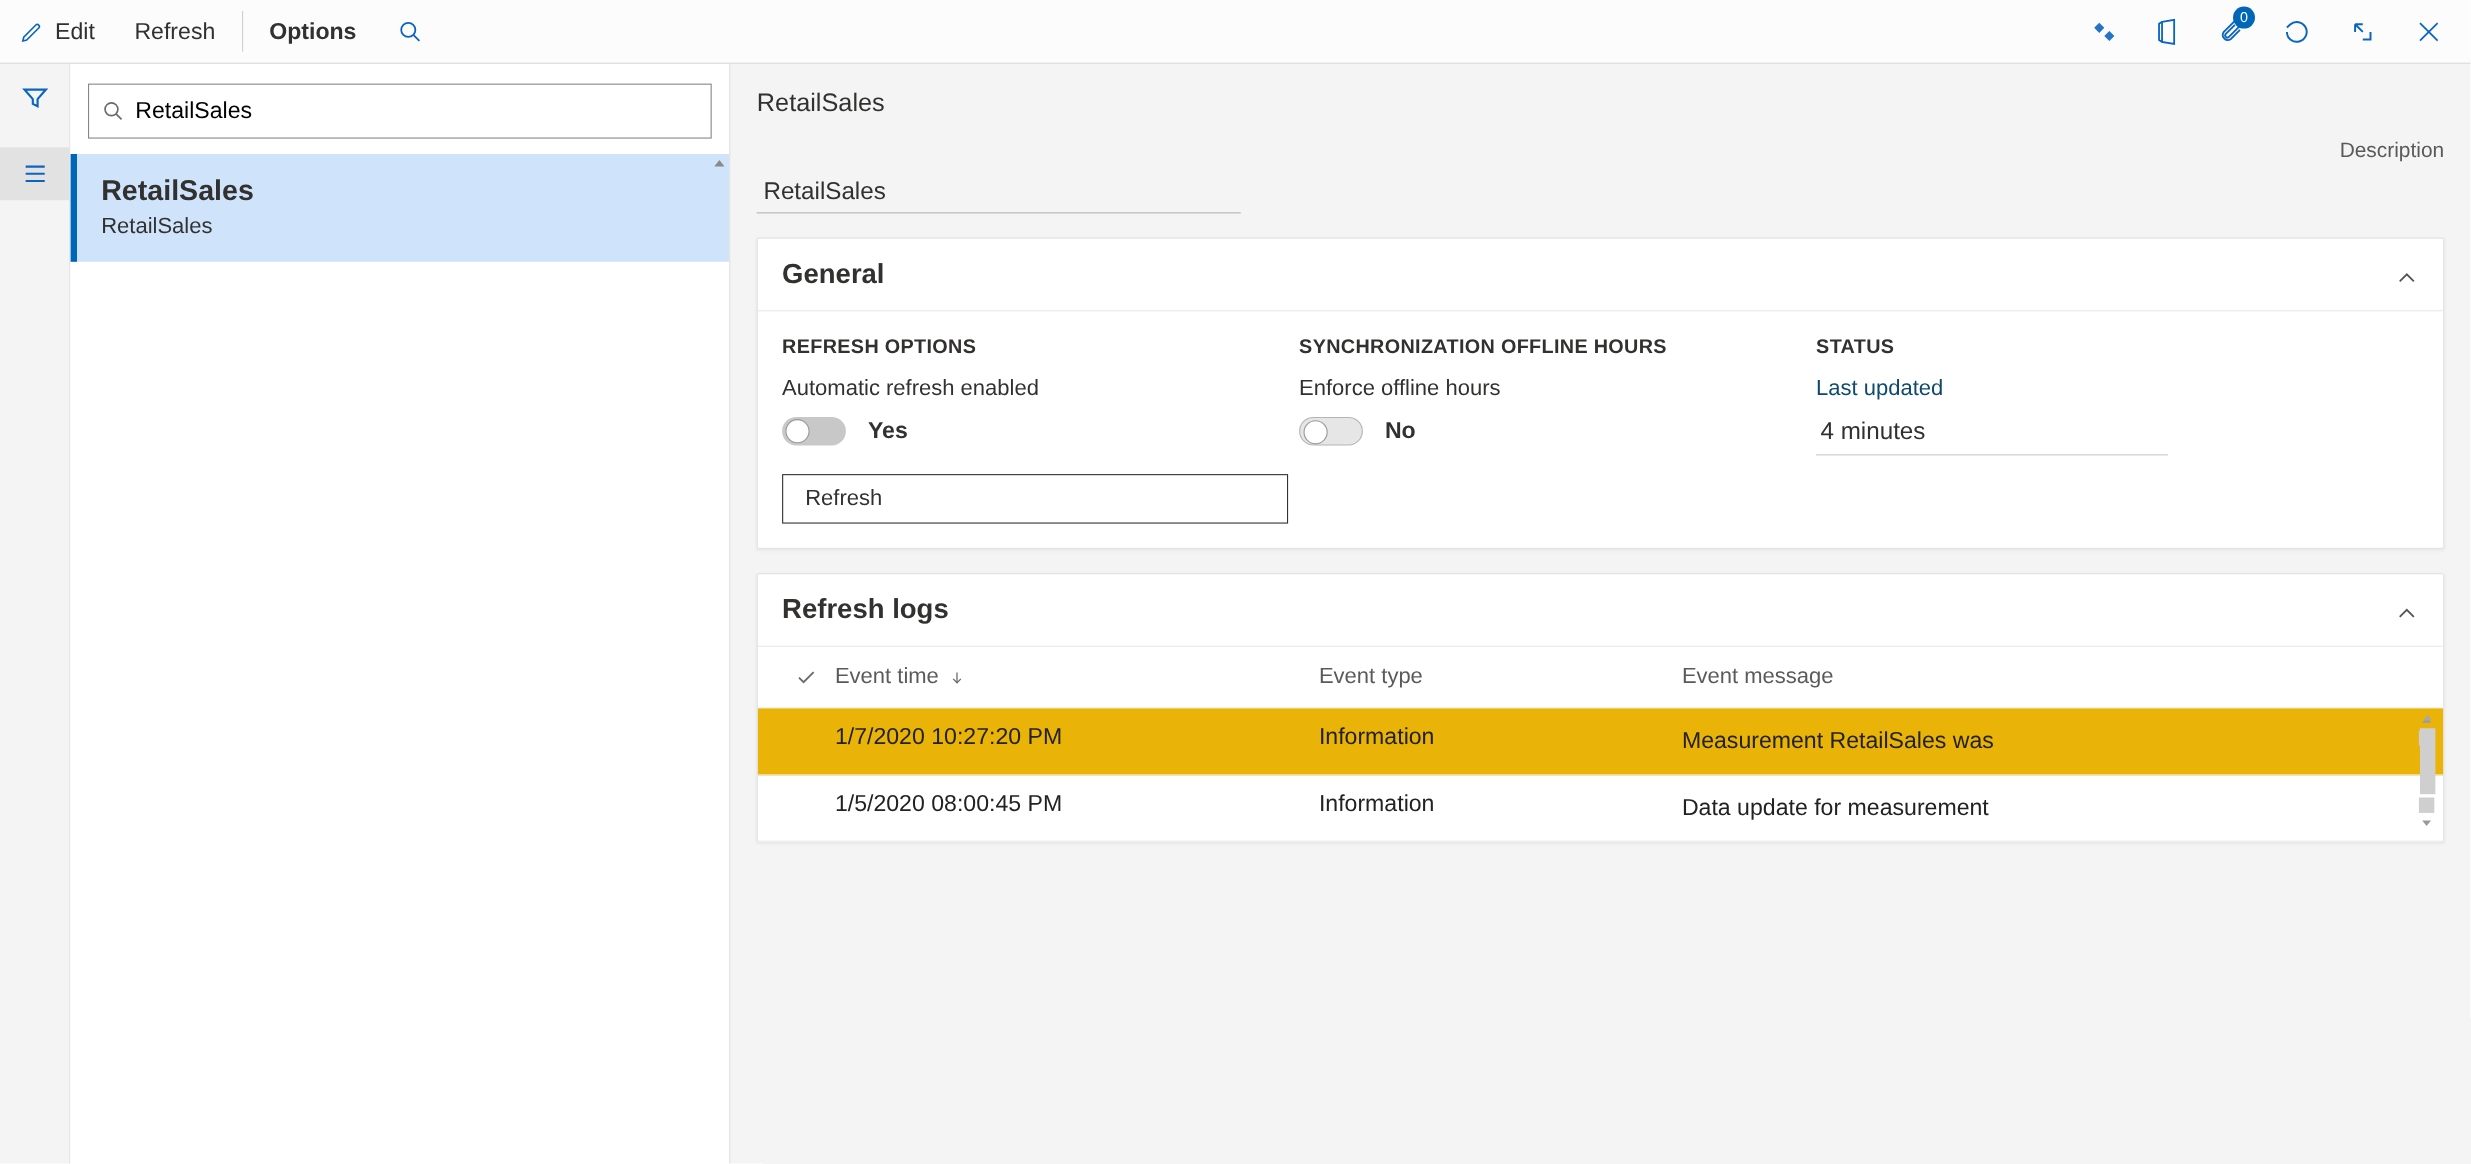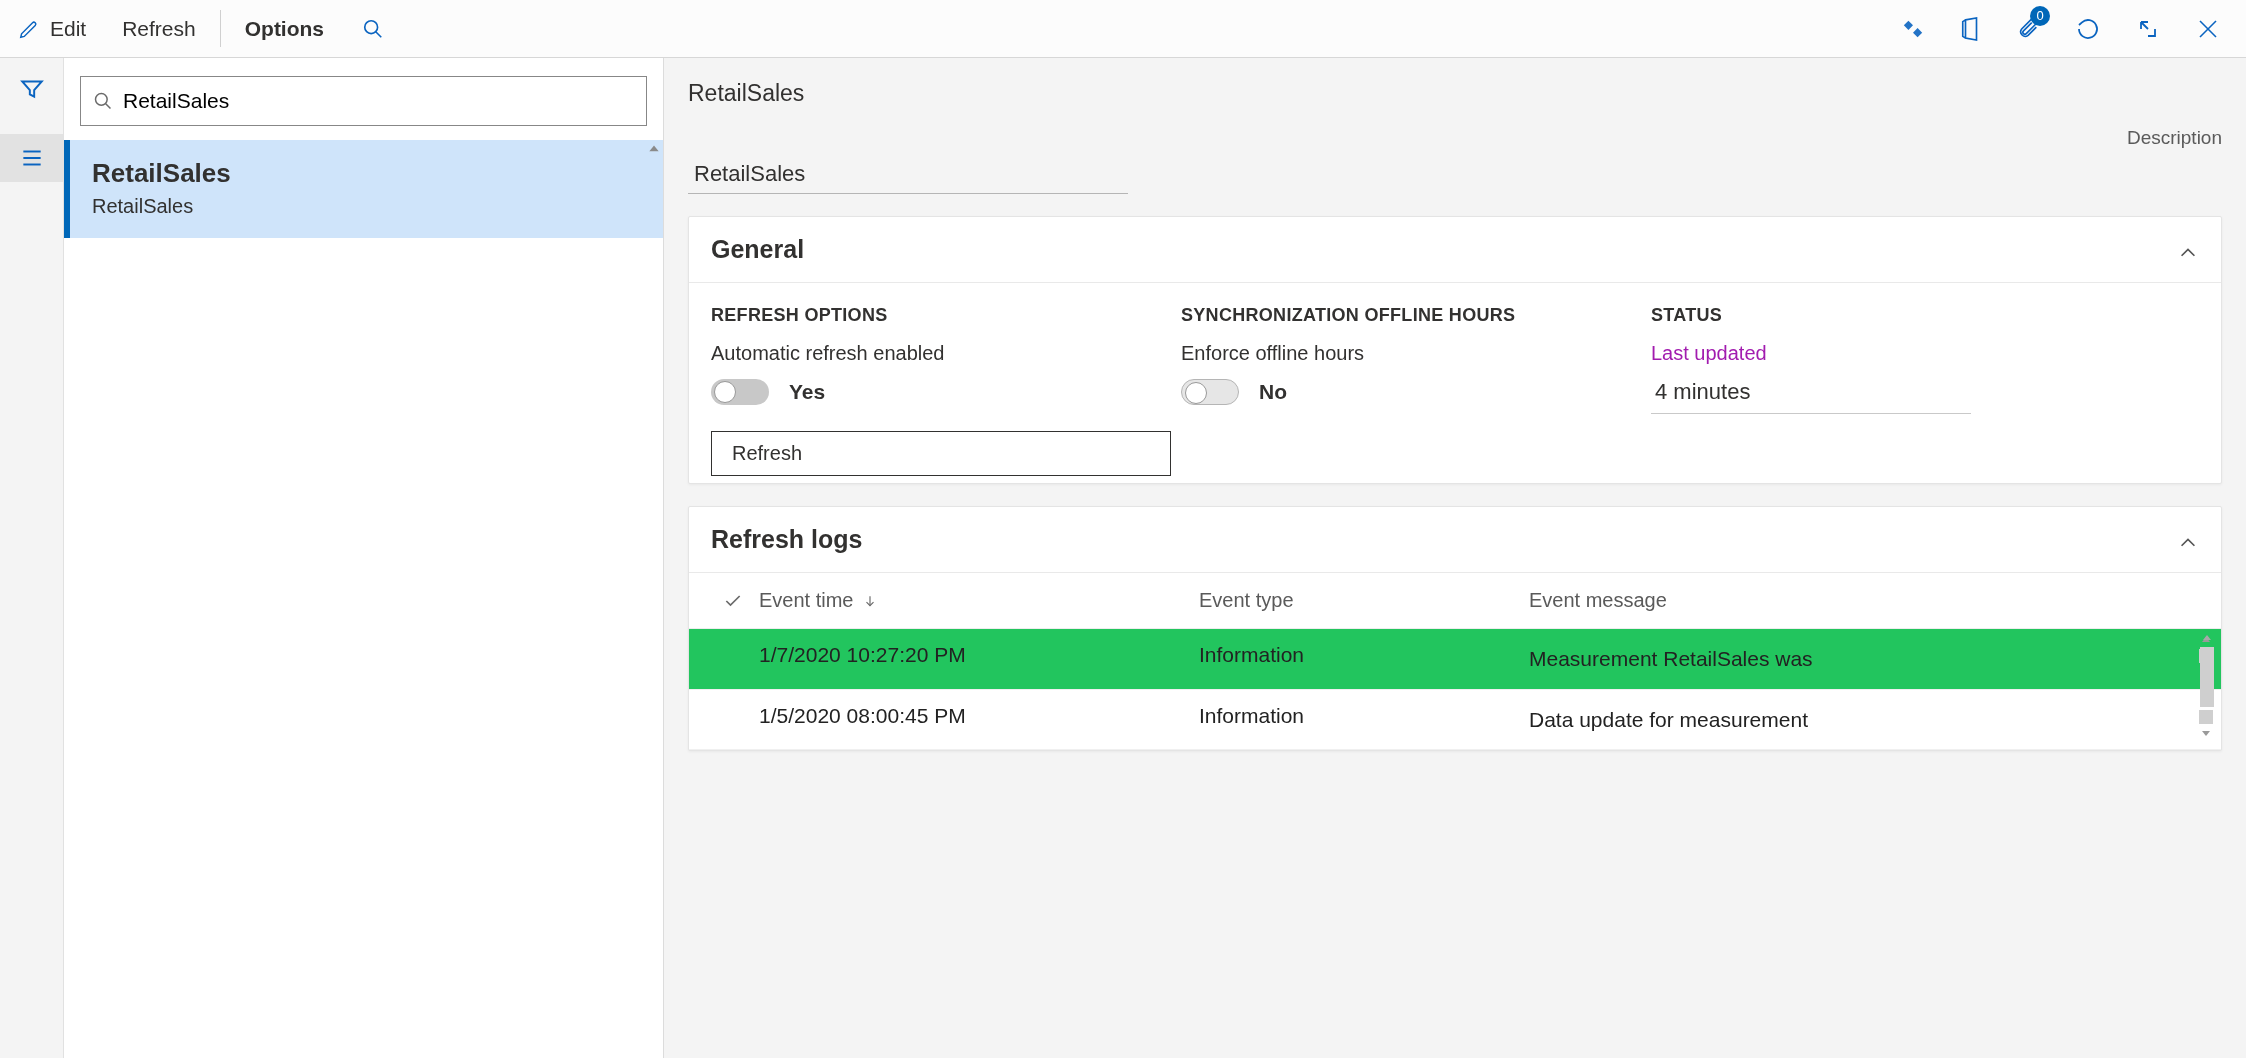--- a/index.html
+++ b/index.html
@@ -40,21 +40,21 @@
 
   
   .detail { flex:1; background:#f4f4f4; overflow:auto; padding: 22px 24px 0 24px; }
   .crumbs { font-size:23px; color:#323130; margin-bottom:20px; }
   .desc-label { font-size:19px; color:#5a5a5a; margin-bottom:8px;text-align:right; }
   .desc-val { font-size:22px; color:#323130; padding: 4px 6px 6px 6px; border-bottom:1px solid #b5b5b5; width: 440px; cursor:text; }
 
   .card { background:#fff; border:1px solid #e4e4e4; border-radius:2px; box-shadow:0 1px 3px rgba(0,0,0,0.05); margin-top:22px; }
   .card-head { display:flex; align-items:flex-end; padding: 18px 22px; font-size:25px; font-weight:600; cursor:pointer; }
   .card-head .chev { margin-left:auto; color:#555; }
-  .card-body { border-top:1px solid #e9e9e9; padding: 22px 22px 7px 22px; }
+  .card-body { border-top:1px solid #e9e9e9; padding: 22px 22px 22px 22px; }
 
   .general-cols { display:flex; gap:10px; }
   .gcol { flex:0 0 460px; display:flex; flex-direction:column; }
   .gcol.wide { flex:0 0 460px; }
   .gcol-h { font-size:18px; font-weight:700; letter-spacing:.3px; text-transform:uppercase; color:#323130; margin-bottom:16px; }
   .gcol-l { font-size:20px; color:#323130; margin-bottom:10px; }
   .toggle-row { display:flex; align-items:center; gap:20px; margin-top:4px; }
   .toggle { width:58px; height:26px; border-radius:20px; position:relative; cursor:pointer; }
   .toggle .knob { position:absolute; top:2px; width:22px; height:22px; border-radius:50%; background:#fff; }
   .toggle.on { background:#c8c8c8;  }
@@ -69,21 +69,21 @@
   
   .grid-wrap { border-top:1px solid #e9e9e9; position:relative; }
   .grid { width:100%; }
   .grid-head { display:flex; align-items:center; height:56px; padding-left:18px; color:#5a5a5a; font-size:20px; border-bottom:1px solid #ededed; }
   .gh-check { width:52px; display:flex; align-items:center; justify-content:center; color:#777;}
   .gh-col1 { width:440px; display:flex; align-items:center; gap:10px; cursor:pointer;}
   .gh-col2 { width:330px; cursor:pointer;}
   .gh-col3 { flex:1; cursor:pointer;}
   .grid-body { }
   .grow { display:flex; padding: 14px 0 14px 18px; font-size:21px; color:#222; border-bottom:1px solid #f0f0f0; position:relative; }
-  .grow.sel { background:#22c55e; }
+  .grow.sel { background:#eab308; }
   .grow .c0 { width:52px; }
   .grow .c1 { width:440px; }
   .grow .c2 { width:330px; }
   .grow .c3 { flex:1; padding-right:40px; line-height:1.5; }
   .row-spin { position:absolute; right:8px; top:6px; display:flex; flex-direction:column; gap:2px; color:#888;}
   .row-spin .bar { width:14px; height:14px; background:#cfcfcf;}
   .outer-scroll { position:absolute; right:4px; top:60px; bottom:6px; width:20px; display:flex; flex-direction:column; align-items:center;}
   .outer-scroll .up, .outer-scroll .dn { color:#999; font-size:12px;}
   .outer-scroll .thumb { width:14px; height:60px; background:#cfcfcf; margin-top:2px;}
 
@@ -228,21 +228,21 @@
             <div class="gcol-l">Enforce offline hours</div>
             <div class="toggle-row">
               <div class="toggle off">
                   <div class="knob"></div>
                 </div>
               <div class="tlabel">No</div>
             </div>
           </div>
           <div class="gcol">
             <div class="gcol-h">STATUS</div>
-            <div class="gcol-l" style="color:#a21caf">Last updated</div>
+            <div class="gcol-l" style="color:#0c4a6e">Last updated</div>
             <div class="status-val">4 minutes</div>
           </div>
         </div>
       </div>
     </div>
 
     <div class="card">
       <div class="card-head">
         <span>Refresh logs</span>
         <span class="chev">

